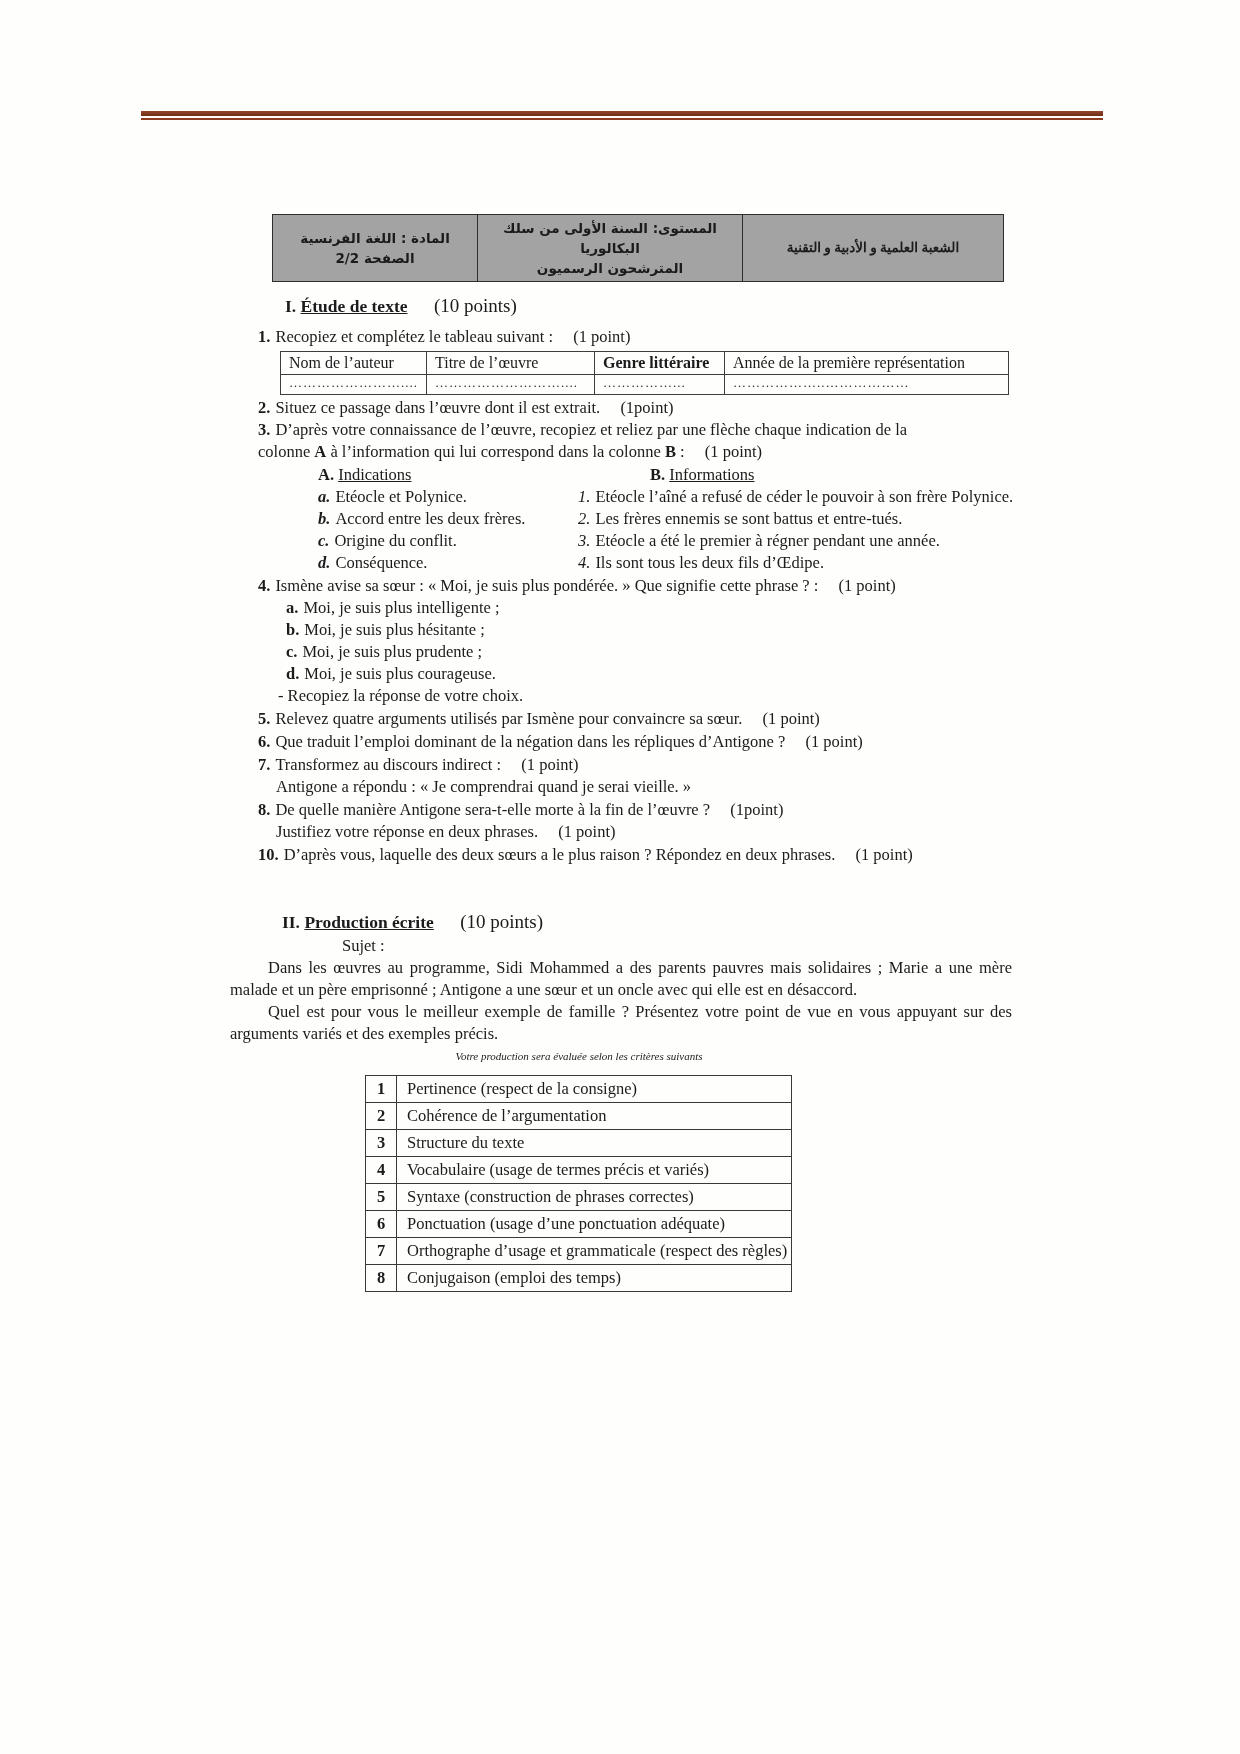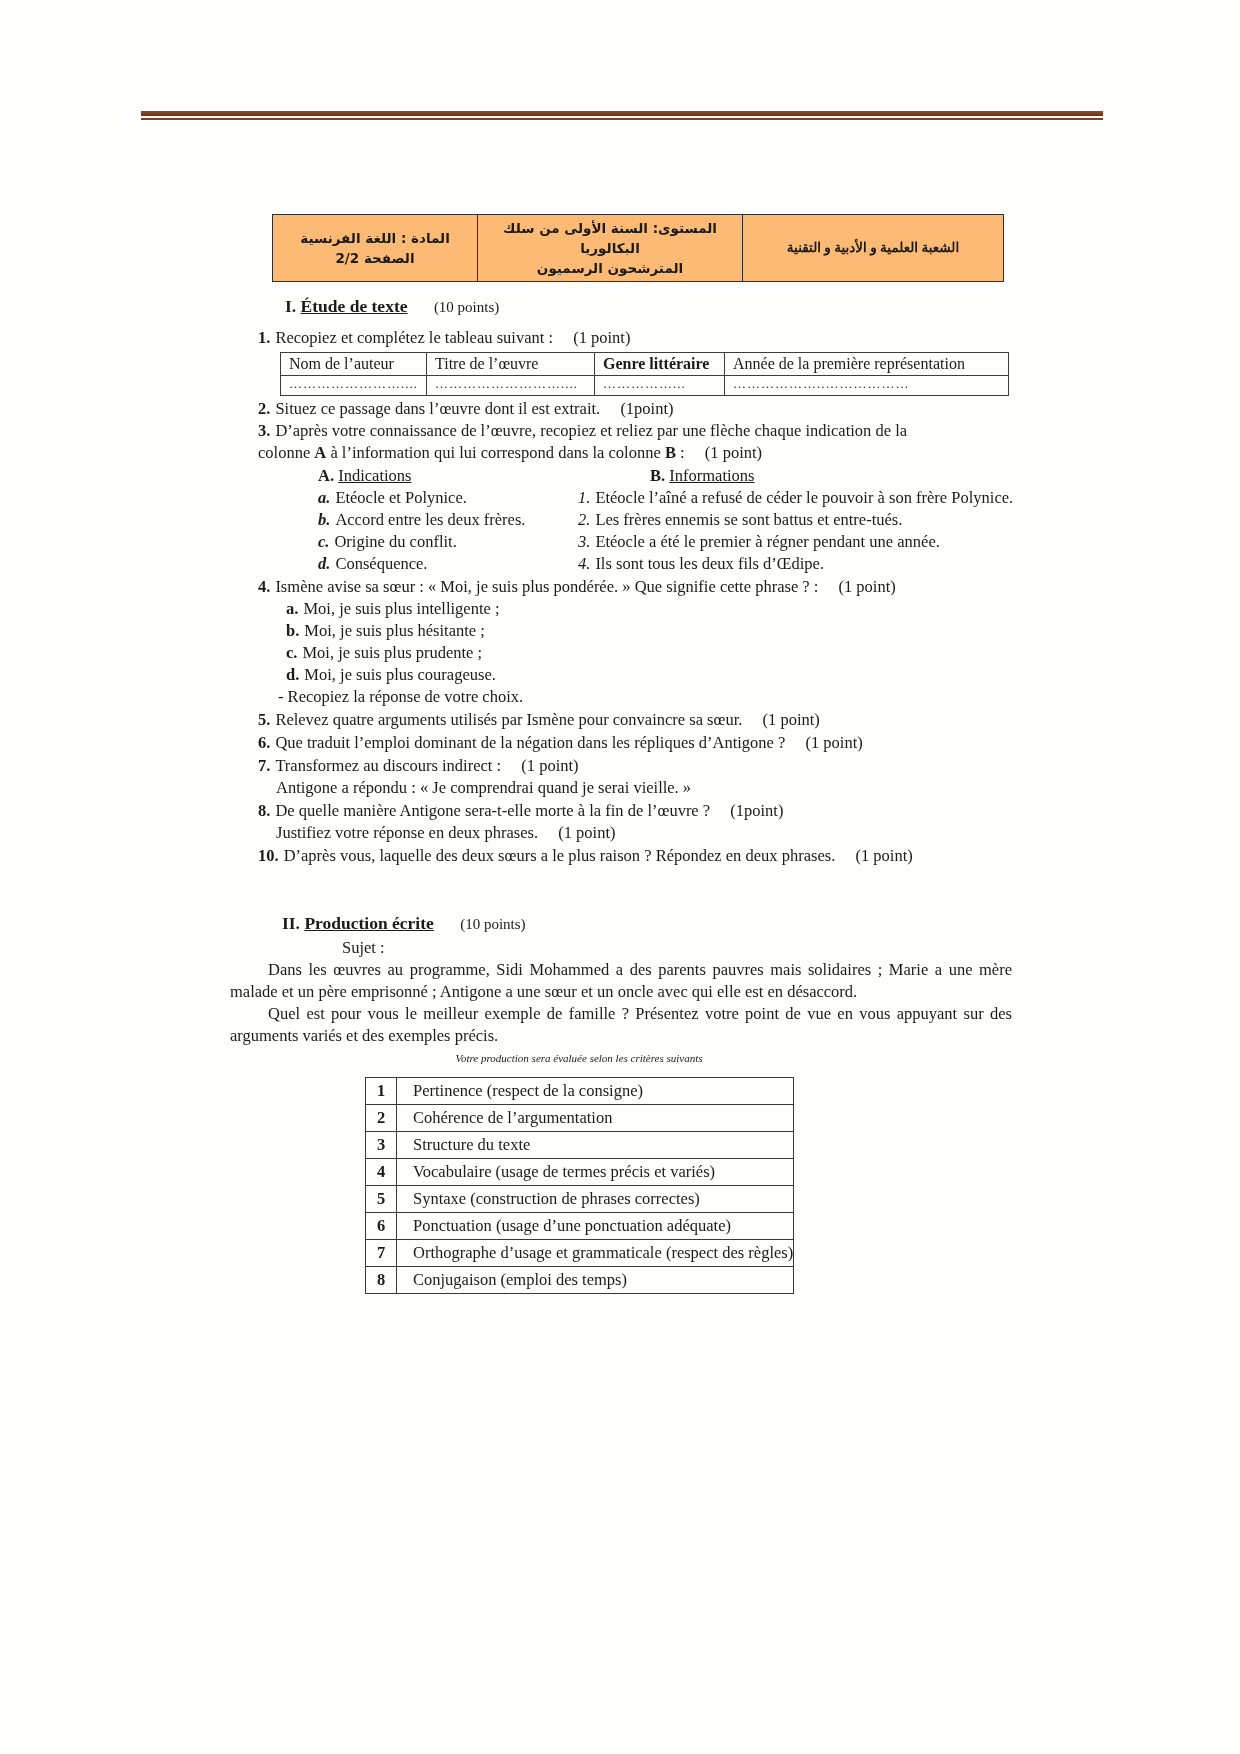--- a/index.html
+++ b/index.html
@@ -7,38 +7,38 @@
   body { font-family: "Liberation Serif", "DejaVu Serif", serif; color: #1b1b1b; }
   .page { position: relative; width: 1240px; height: 1754px; background: #fefefd; overflow: hidden; }
 
   
   .top-rule { position: absolute; left: 141px; top: 111px; width: 962px; }
   .rule-thick { height: 5px; background: linear-gradient(#93472b, #6f2d16); }
   .rule-thin  { height: 2px; background: #8a3a20; margin-top: 2px; }
 
   
   .hdr-table { position: absolute; left: 272px; top: 214px; width: 732px; display: flex;
-               border: 1px solid #2e2e2e; background: #fdba74; }
+               border: 1px solid #2e2e2e; background: #a3a3a3; }
   .hdr-cell { direction: rtl; text-align: center; font-family: "DejaVu Sans", sans-serif;
               font-weight: bold; font-size: 13.5px; line-height: 20px; padding: 3px 4px;
               display: flex; flex-direction: column; justify-content: center; }
   .hdr-c1 { flex: 0 0 205px; border-right: 1px solid #2e2e2e; }
   .hdr-c2 { flex: 0 0 265px; border-right: 1px solid #2e2e2e; }
   .hdr-c3 { flex: 1; font-family: Liberation Serif, serif; }
 
   
   .content { position: absolute; left: 230px; top: 288px; width: 782px;
              font-size: 16.5px; line-height: 22px; }
   .b { font-weight: bold; }
   .u { text-decoration: underline; }
 
   .sec-title { font-size: 17.5px; line-height: 24px; font-weight: bold; white-space: nowrap; }
   .sec-title.s1 { margin-left: 55px; margin-top: 6px; }
   .sec-title.s2 { margin-left: 52px; margin-top: 44px; }
-  .sec-pts { font-weight: normal; font-size: 15px; margin-left: 22px; }
+  .sec-pts { font-weight: normal; font-size: 19px; margin-left: 22px; }
 
   .q { padding-left: 28px; white-space: nowrap; }
   .qnum { font-weight: bold; margin-right: 5px; }
   .pts { margin-left: 16px; }
 
   .q1 { margin-top: 8px; }
   .q2 { margin-top: 2px; }
   .q4, .q5, .q6, .q7, .q8, .q9, .q10 { margin-top: 1px; }
 
   
@@ -64,21 +64,21 @@
 
   
   .sujet { padding-left: 112px; margin-top: 1px; }
   .para { text-align: justify; text-indent: 38px; }
   .caption { margin-left: 133px; width: 432px; text-align: center;
              font-style: italic; white-space: nowrap; font-size: 11px; }
 
   table.crit { border-collapse: collapse; margin: 8px 0 0 135px; border: 1.5px solid #2a2a2a; }
   table.crit td { border: 1px solid #383838; height: 27px; font-size: 16.5px; }
   td.cn { width: 31px; text-align: center; font-weight: bold; }
-  td.ct { width: 395px; padding-left: 16px; white-space: nowrap; }
+  td.ct { width: 395px; padding-left: 10px; white-space: nowrap; }
 </style>
 </head>
 <body>
 
 <div class="page">
 
   <div class="top-rule">
     <div class="rule-thick"></div>
     <div class="rule-thin"></div>
   </div>

